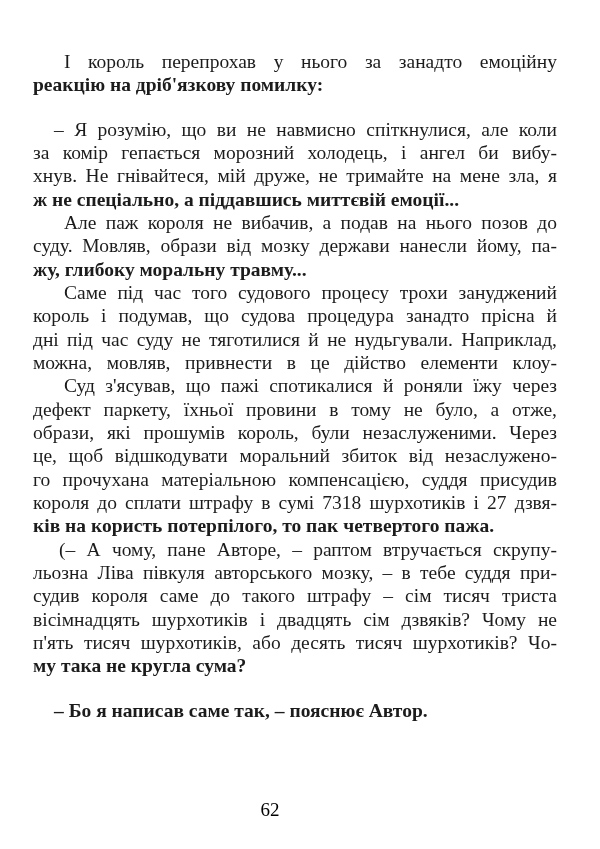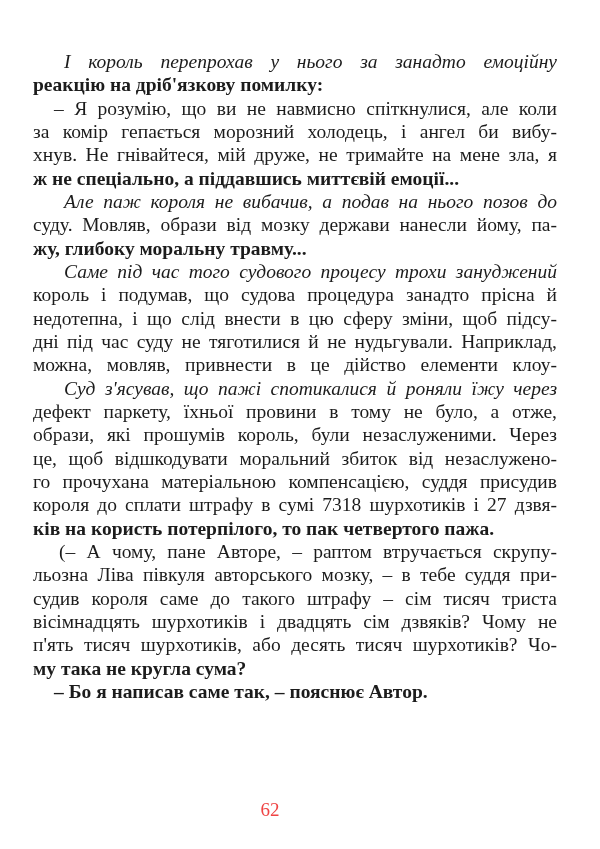--- a/index.html
+++ b/index.html
@@ -24,32 +24,32 @@
     font-size: 19.5px;
     line-height: 23.33px;
   }
   .para { margin: 0; padding: 0; }
   .ln {
     text-align: justify;
     text-align-last: justify;
     white-space: normal;
   }
   .ln.end { text-align-last: left; font-weight: bold; }
-  .para.narrative .ln.first { text-indent: 31px; font-style: italic; }
-  .para.dialogue  .ln.first { text-indent: 21px; }
+  .para.narrative .ln.first { text-indent: 31px; }
+  .para.dialogue  .ln.first { text-indent: 21px; margin-top: 21px; }
   .para.aside     .ln.first { text-indent: 26px; }
   .page-number {
     position: absolute;
     top: 798px;
     left: 0;
     width: 540px;
     text-align: center;
     font-size: 19px;
     line-height: 23px;
-    color: #ef4444;
+    color: #000000;
   }
 </style>
 </head>
 <body>
 
 <div class="page">
   <div class="text-block">
 
     <div class="para narrative">
       <div class="ln first">І король перепрохав у нього за занадто емоційну</div>
@@ -65,21 +65,20 @@
 
     <div class="para narrative">
       <div class="ln first">Але паж короля не вибачив, а подав на нього позов до</div>
       <div class="ln">суду. Мовляв, образи від мозку держави нанесли йому, па-</div>
       <div class="ln end">жу, глибоку моральну травму...</div>
     </div>
 
     <div class="para narrative">
       <div class="ln first">Саме під час того судового процесу трохи зануджений</div>
       <div class="ln">король і подумав, що судова процедура занадто прісна й</div>
-      <div class="ln">недотепна, і що слід внести в цю сферу зміни, щоб підсу-</div>
       <div class="ln">дні під час суду не тяготилися й не нудьгували. Наприклад,</div>
       <div class="ln">можна, мовляв, привнести в це дійство елементи клоу-</div>
     </div>
 
 
     <div class="para narrative">
       <div class="ln first">Суд з'ясував, що пажі спотикалися й роняли їжу через</div>
       <div class="ln">дефект паркету, їхньої провини в тому не було, а отже,</div>
       <div class="ln">образи, які прошумів король, були незаслуженими. Через</div>
       <div class="ln">це, щоб відшкодувати моральний збиток від незаслужено-</div>

